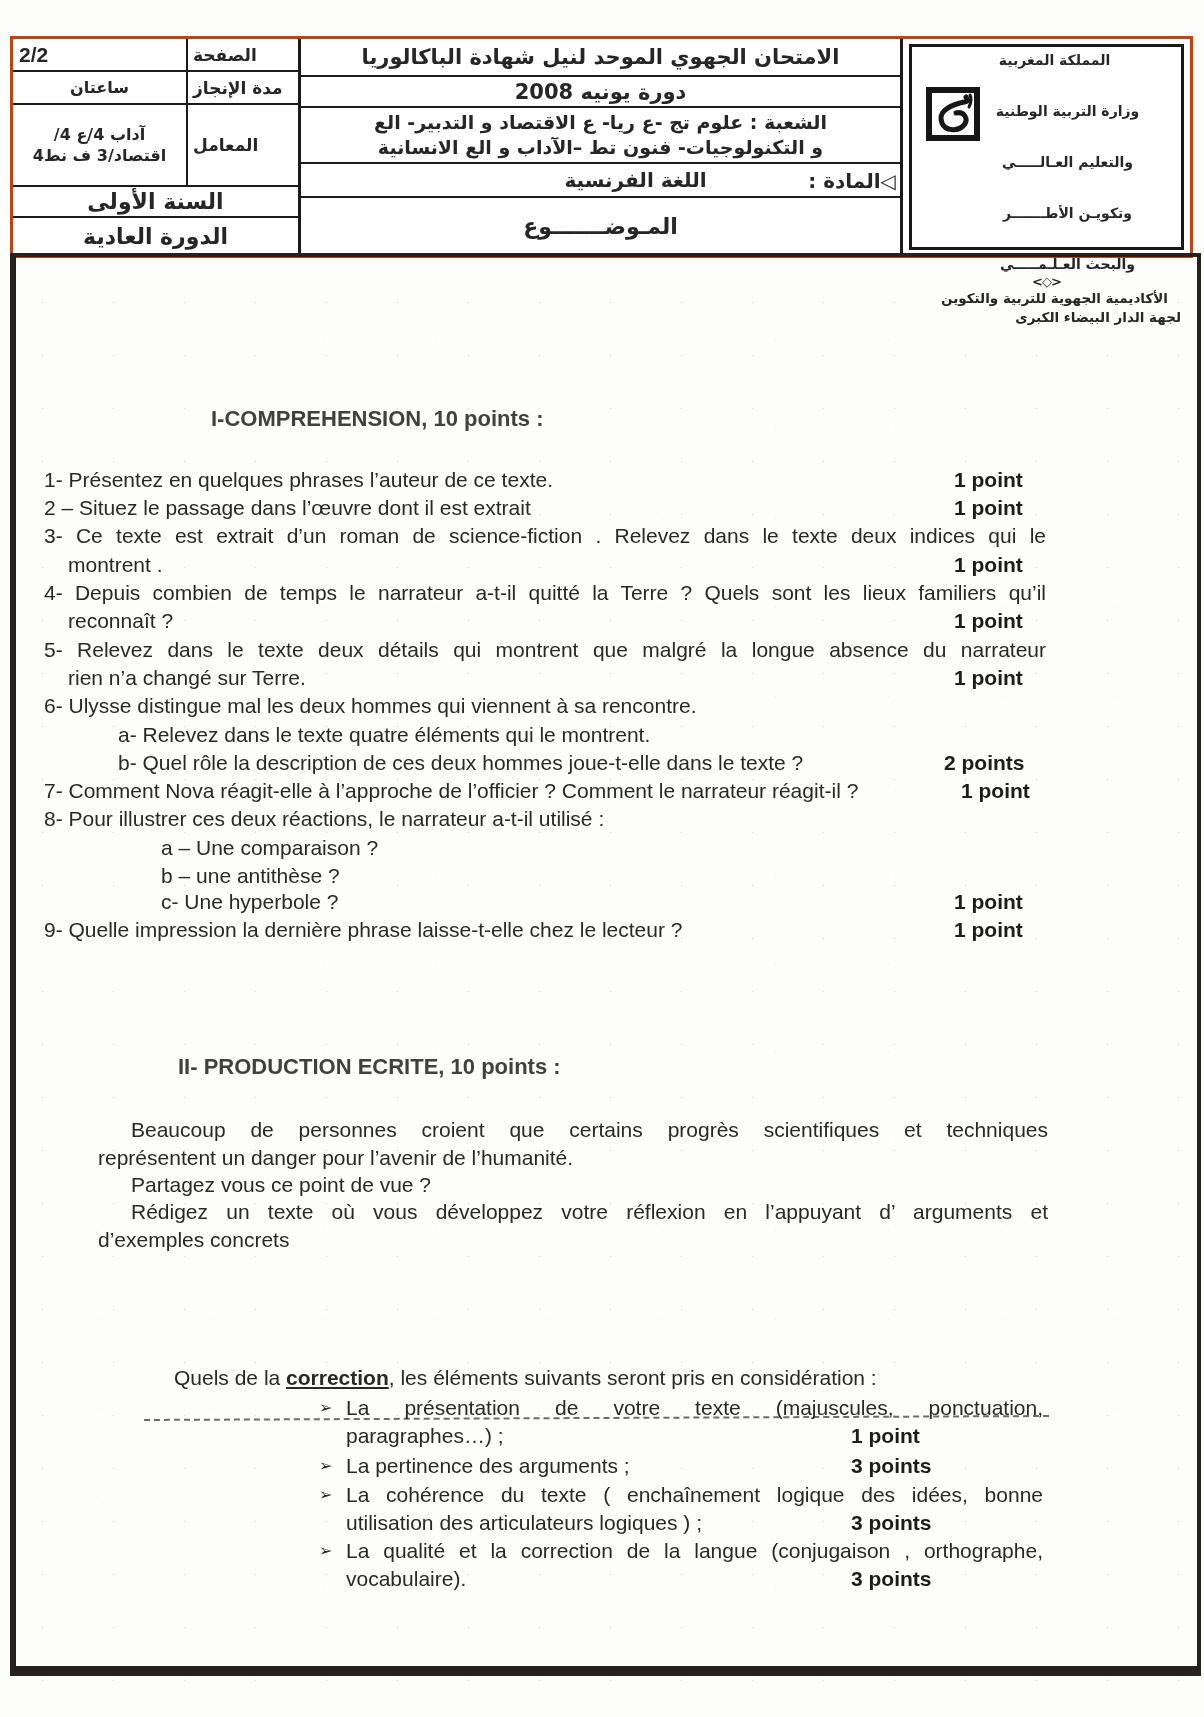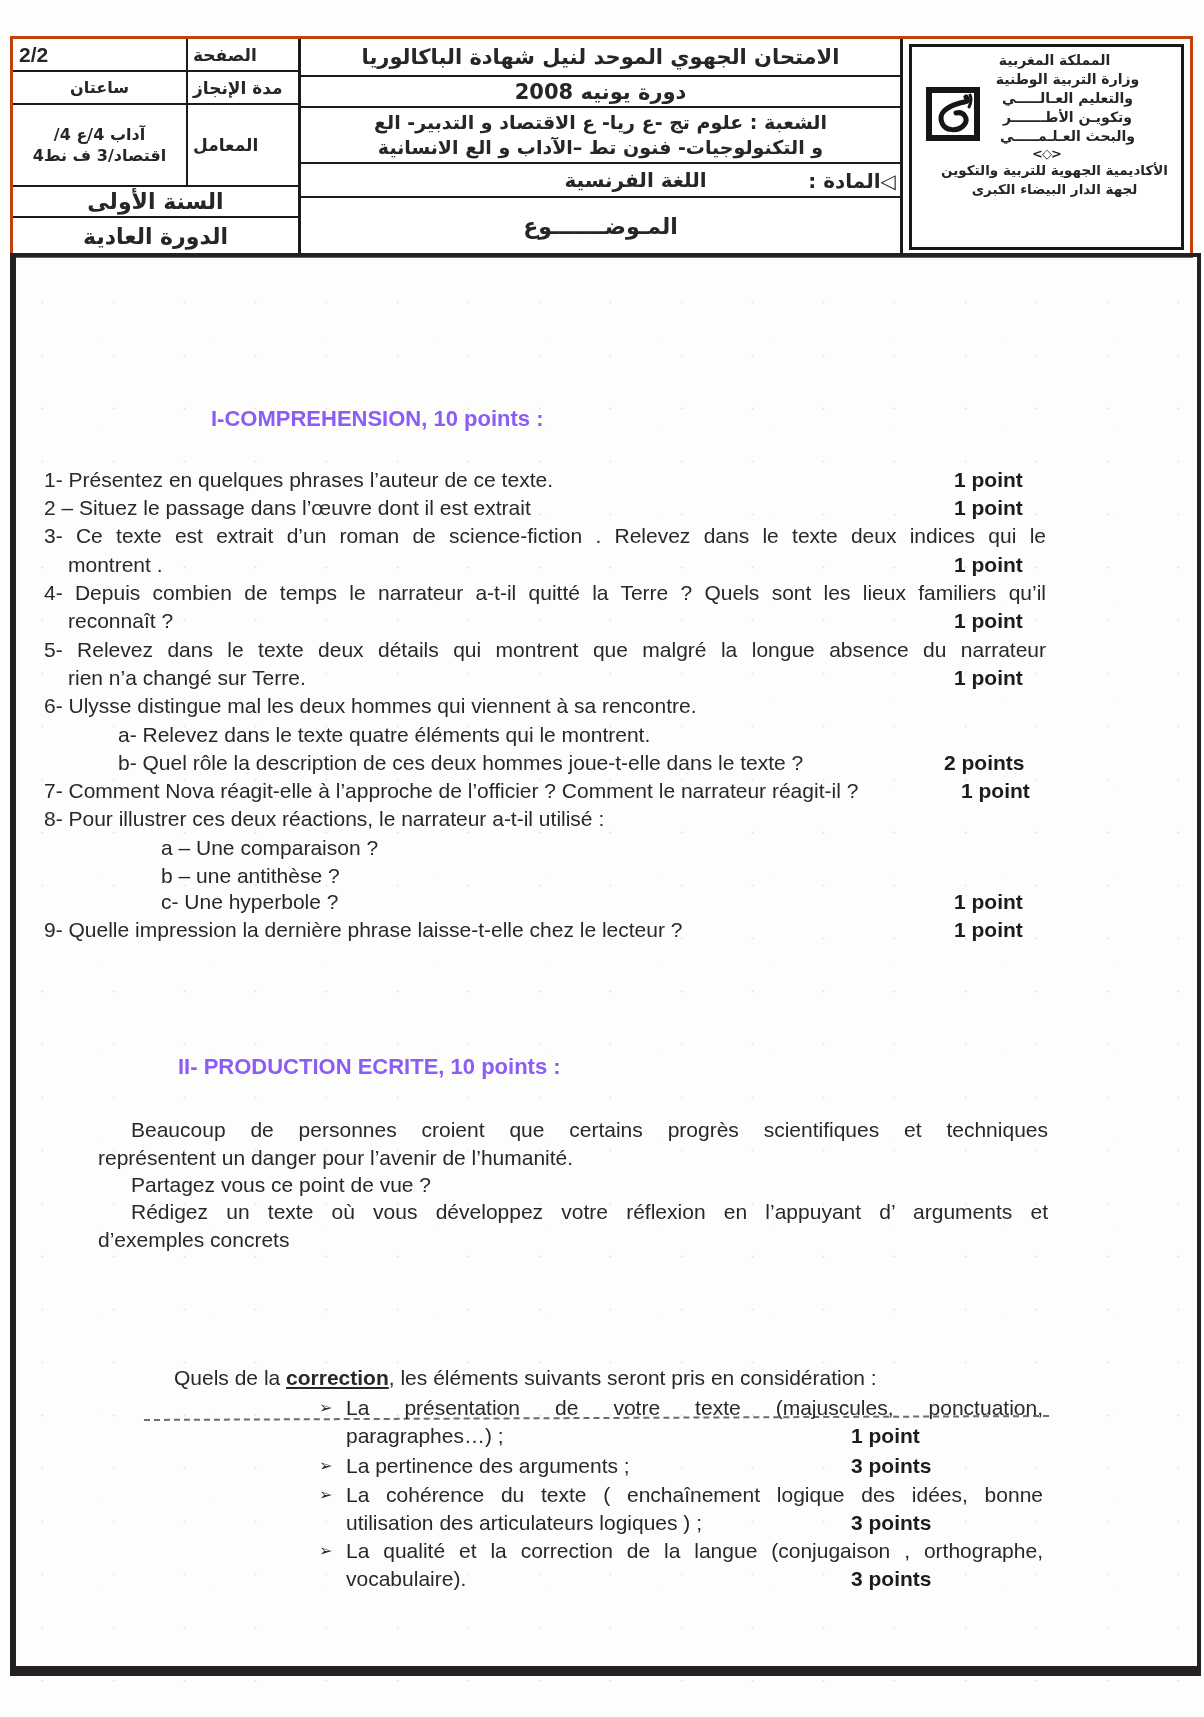--- a/index.html
+++ b/index.html
@@ -41,29 +41,29 @@
   .m2{height:31px;font-size:21px;}
   .m3{height:56px;flex-direction:column;line-height:25px;font-size:19px;}
   .m4{height:34px;position:relative;}
   .m5{flex:1;border-bottom:none;font-size:22px;letter-spacing:1px;}
   .subject-label{position:absolute;right:4px;top:4px;font:bold 20px/26px "DejaVu Sans",sans-serif;}
   .subject-value{transform:translateX(35px);font-size:20px;}
 
   .col-min{width:290px;border-right:none;border-left:3px solid #1b1b1b;padding:5px 6px;background:#fff;}
   .min-box{position:relative;border:3px solid #181818;height:100%;direction:rtl;
            font:bold 14px/19px "DejaVu Sans",sans-serif;text-align:center;padding-top:4px;}
-  .min-l{padding-left:42px;}
+  .min-l{padding-left:42px;margin-top:32px;}
   .min-full{padding-left:16px;}
   .min-sep{font:bold 13px/15px "DejaVu Sans",sans-serif;letter-spacing:-1px;}
   .min-logo{position:absolute;left:14px;top:40px;width:54px;height:54px;}
 
   
   .doc{position:absolute;left:10px;top:253px;width:1181px;height:1409px;
        border:4px solid #242120;border-left-width:6px;border-bottom-width:10px;background:transparent;}
-  .sec-title{position:absolute;font:bold 22px/28px "Liberation Sans",sans-serif;color:#8b5cf6;white-space:nowrap;}
+  .sec-title{position:absolute;font:bold 22px/28px "Liberation Sans",sans-serif;color:#404040;white-space:nowrap;}
   .ln{position:absolute;font:21px/28px "Liberation Sans",sans-serif;color:#282828;white-space:nowrap;}
   .j{white-space:normal;text-align:justify;text-align-last:justify;}
   .pt{position:absolute;font:bold 21px/28px "Liberation Sans",sans-serif;color:#1c1c1c;white-space:nowrap;}
   .arr{position:absolute;font:16px/28px "DejaVu Sans",sans-serif;color:#2a2a2a;}
   .uword{font-weight:bold;text-decoration:underline;}
   .dashline{position:absolute;border-top:2px dashed rgba(45,45,45,.7);transform:rotate(-.25deg);}
 </style>
 </head>
 <body>
 
@@ -111,21 +111,21 @@
 
     <div class="col-min">
       <div class="min-box">
         <div class="min-full">المملكة المغربية</div>
         <div class="min-l">وزارة التربية الوطنية</div>
         <div class="min-l">والتعليم العـالـــــي</div>
         <div class="min-l">وتكويـن الأطـــــــر</div>
         <div class="min-l">والبحث العـلـمـــــي</div>
         <div class="min-sep">&lt;◇&gt;</div>
         <div class="min-full" style="font-size:13.5px;">الأكاديمية الجهوية للتربية والتكوين</div>
-        <div class="min-full" style="font-size:13.5px;">لجهة الدار البيضاء الكبرى</div>
+        <div class="min-full" style="font-size:13.5px;text-align:right;">لجهة الدار البيضاء الكبرى</div>
         <svg class="min-logo" viewBox="0 0 54 54">
           <rect x="3" y="3" width="48" height="48" fill="none" stroke="#161616" stroke-width="6"></rect>
           <path d="M40 10 C 44 16, 40 14, 34 16 C 20 20, 12 26, 16 36 C 19 44, 32 45, 38 38 C 43 32, 38 24, 30 26" fill="none" stroke="#161616" stroke-width="5" stroke-linecap="round"></path>
           <path d="M44 8 C 46 12, 45 16, 43 20" fill="none" stroke="#161616" stroke-width="3" stroke-linecap="round"></path>
         </svg>
       </div>
     </div>
   </div>
 
   <div class="doc">

